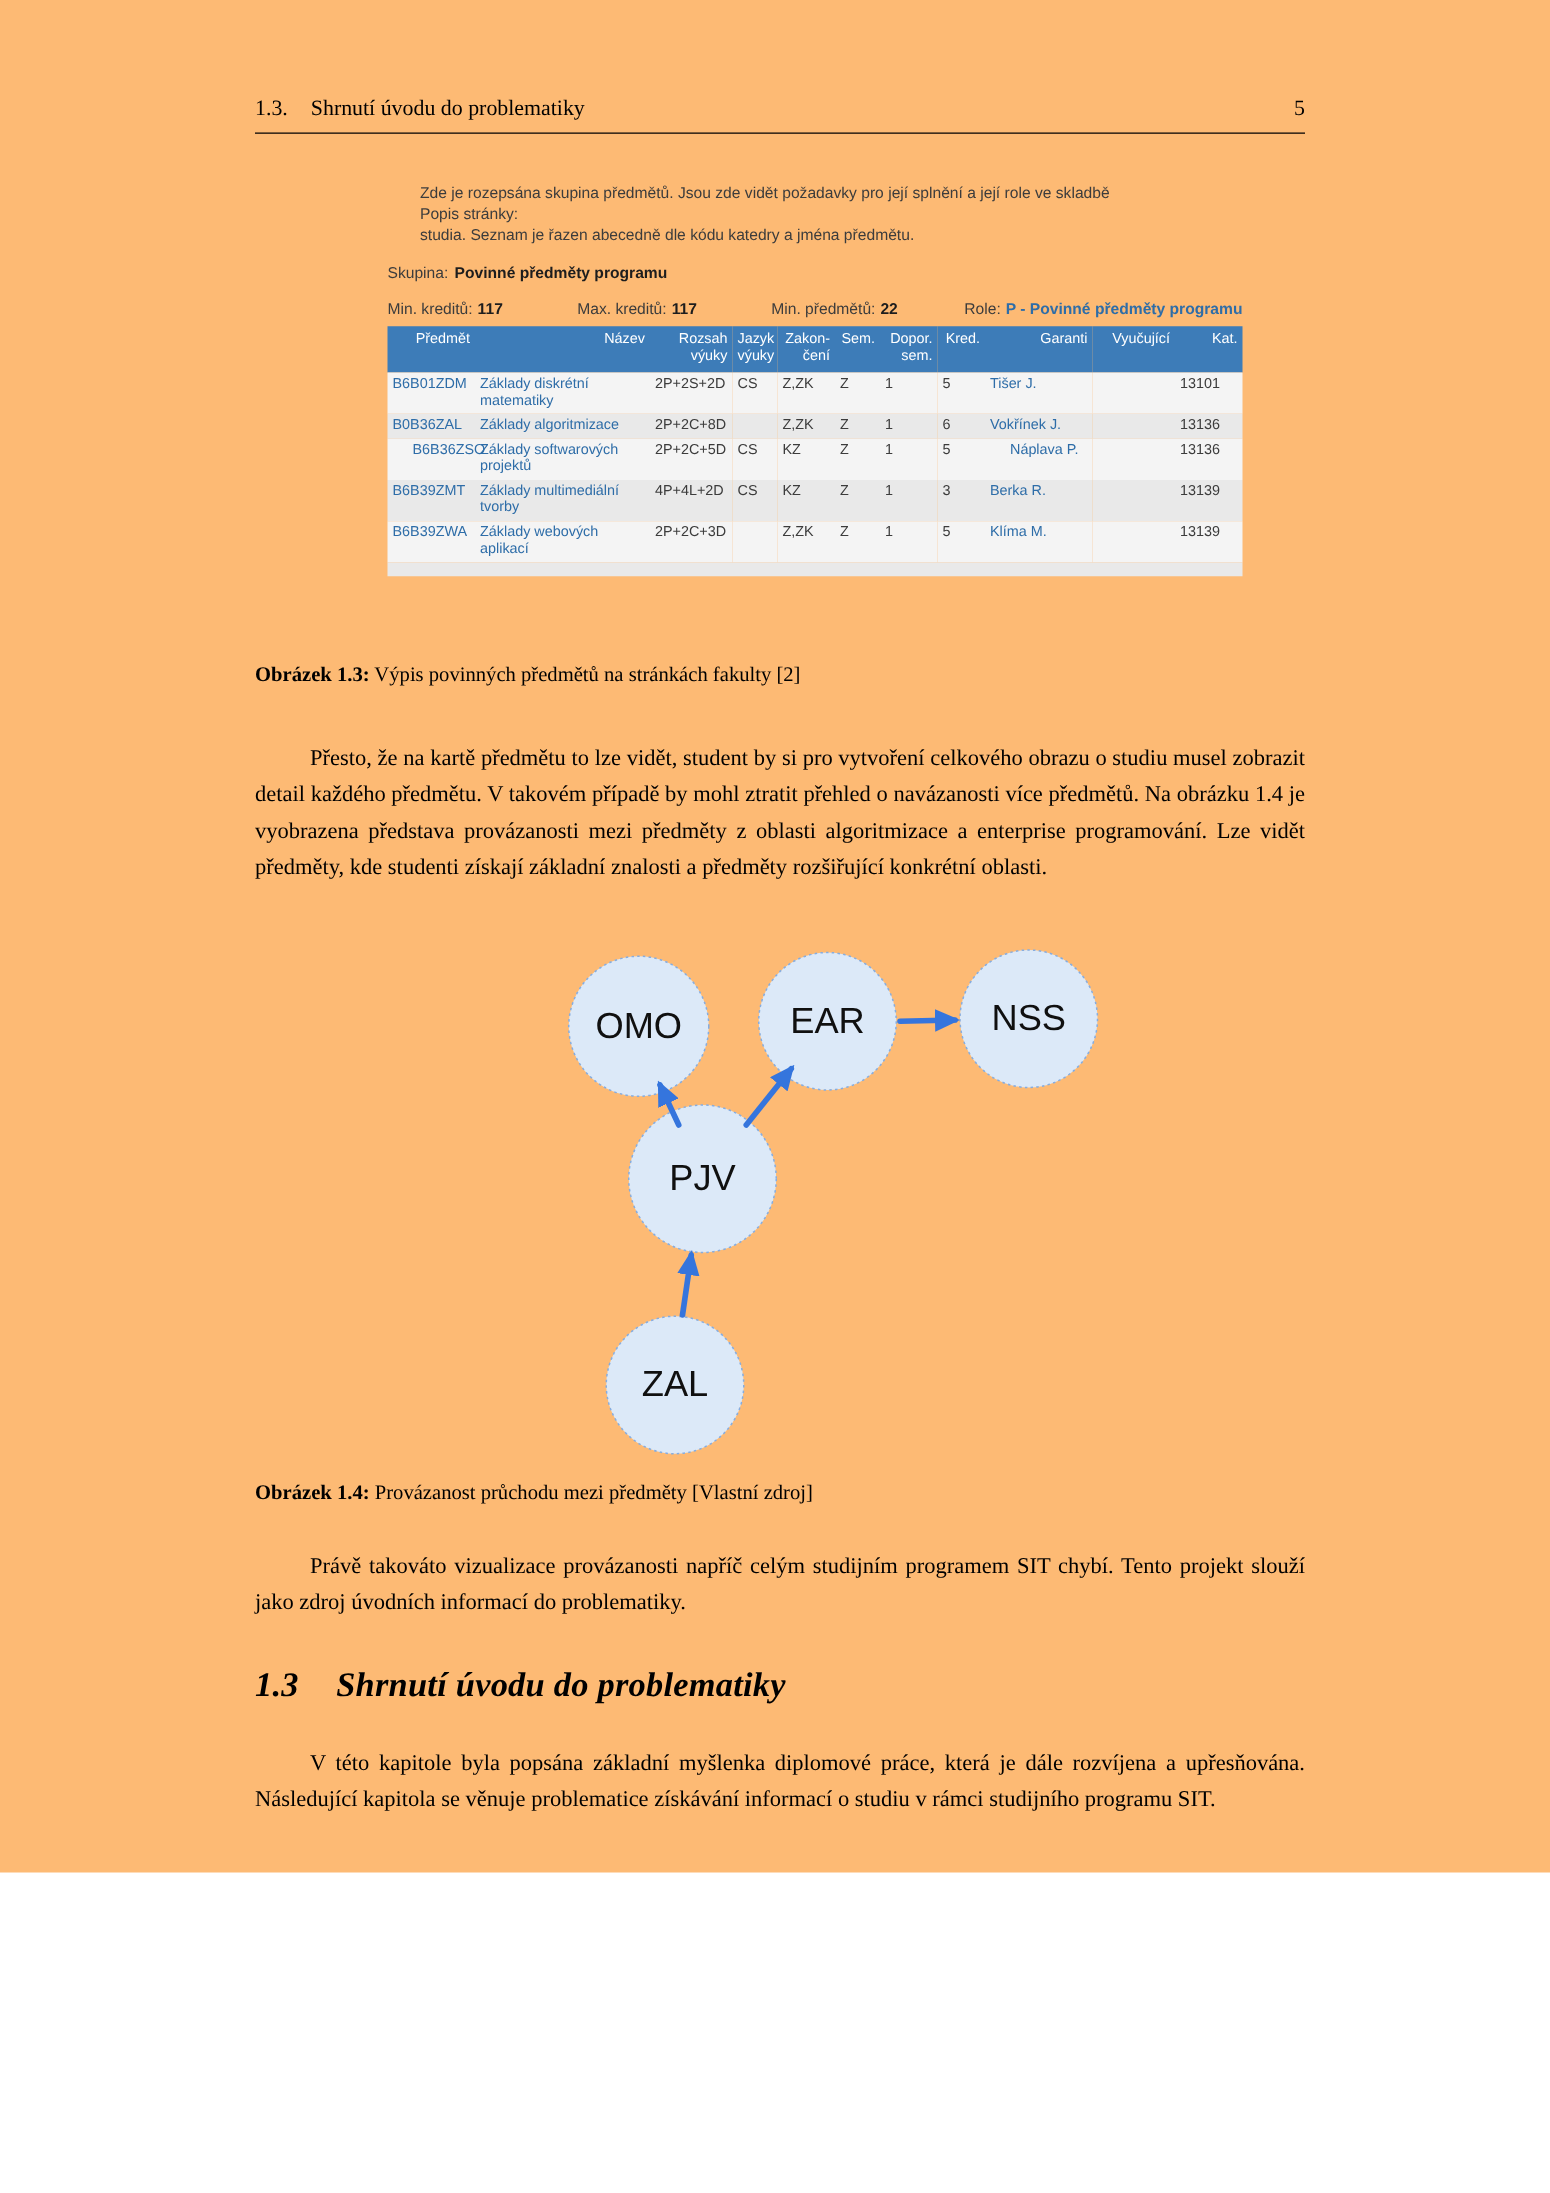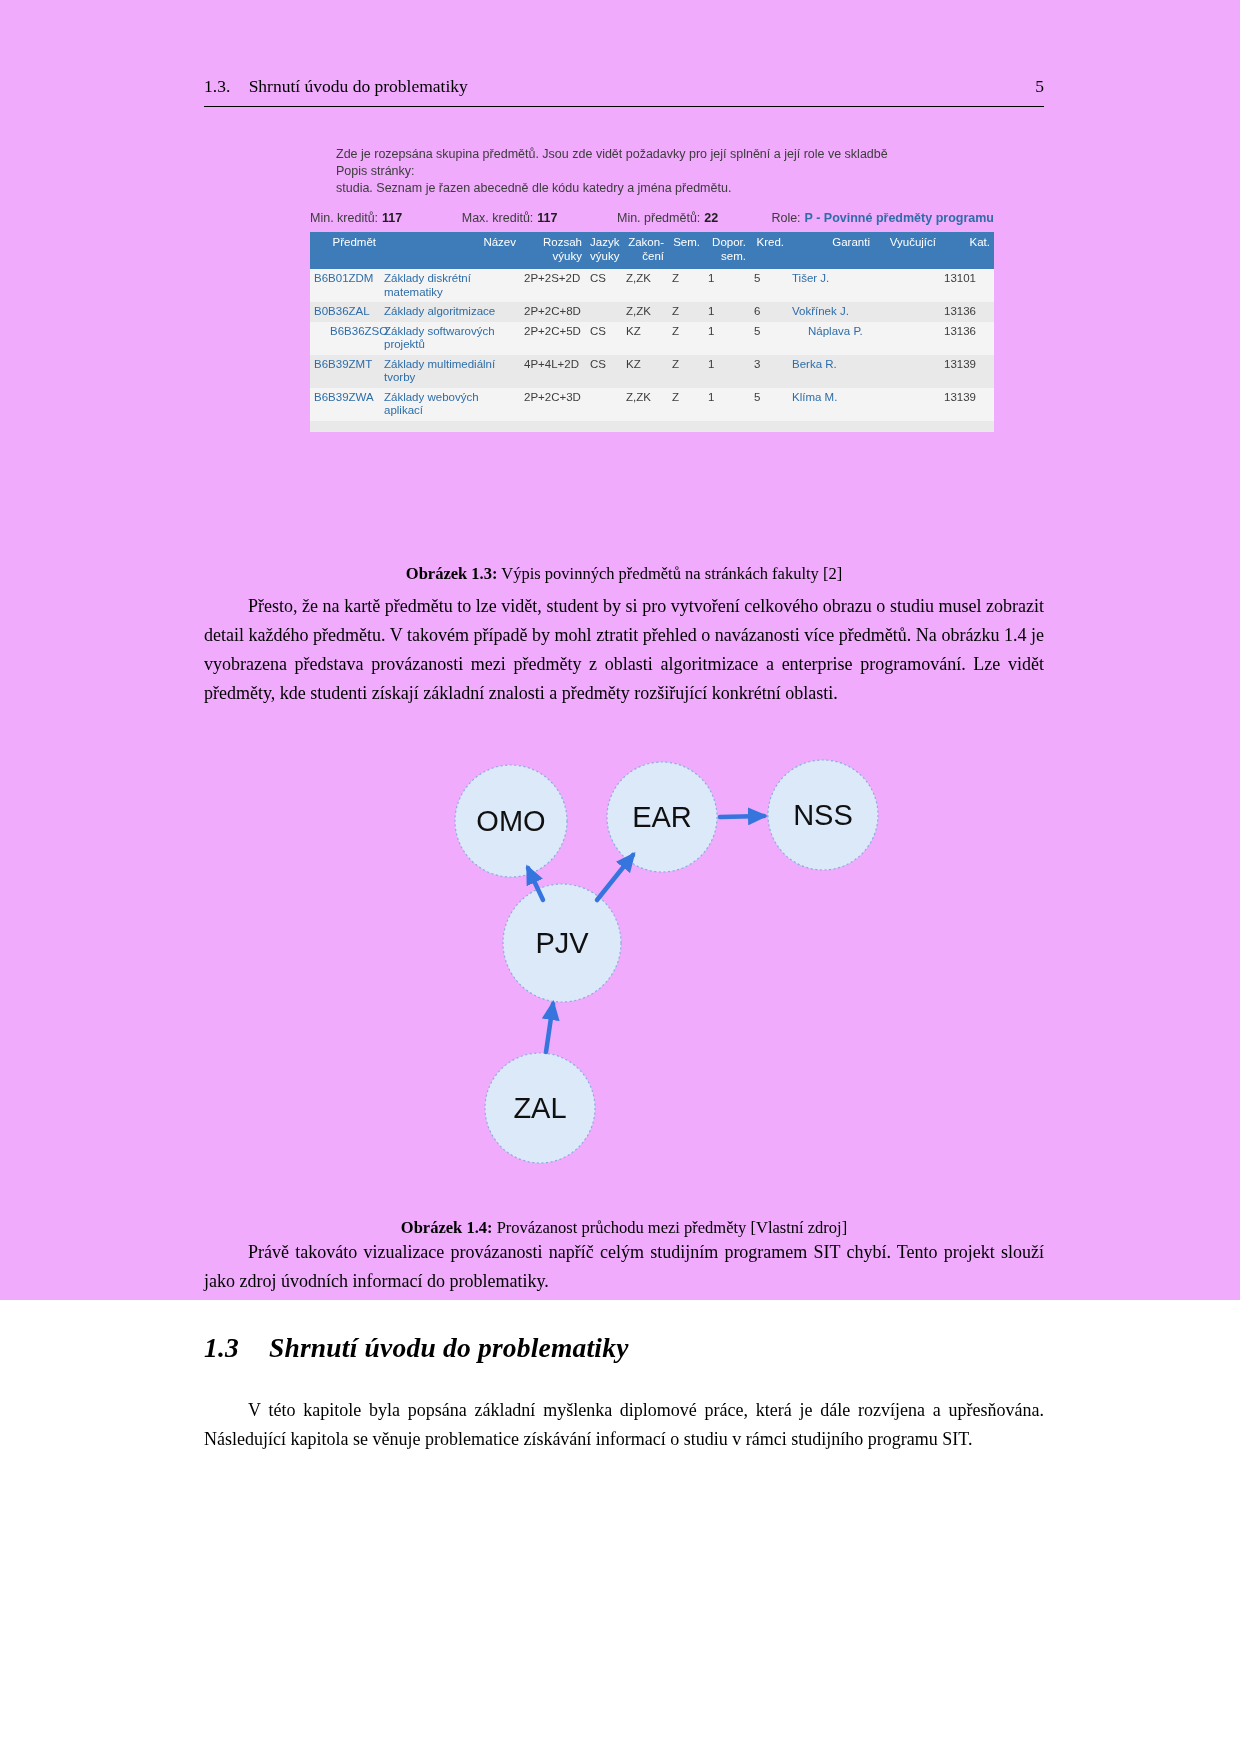--- a/index.html
+++ b/index.html
@@ -1,19 +1,19 @@
 <!DOCTYPE html>
 <html lang="cs"><head>
 <meta charset="utf-8">
 <style>
   html,body{margin:0;padding:0;}
   body{width:1240px;height:1754px;background:#fff;position:relative;
        font-family:"Liberation Serif", serif;color:#000;}
 
-  .page{position:absolute;left:0;top:0;width:1240px;height:1300px;background:#f0abfc;}
+  .page{position:absolute;left:0;top:0;width:1240px;height:1498px;background:#fdba74;}
 
   
   .runhead{position:absolute;left:204px;top:76px;width:840px;display:flex;
            justify-content:space-between;align-items:flex-end;font-size:17.5px;
            padding-bottom:9px;border-bottom:1.8px solid #000;}
   .rh-left span:first-child{margin-right:14px;}
 
   
   .shot{position:absolute;left:310px;top:146px;width:684px;
         font-family:"Liberation Sans", sans-serif;color:#3c3c3c;
@@ -31,22 +31,22 @@
           vertical-align:top;padding:4px 4px 6px;}
   .kos td{vertical-align:top;padding:3px 4px;color:#3c3c3c;}
   .kos tbody tr:nth-child(odd){background:#f4f4f4;}
   .kos tbody tr:nth-child(even){background:#e9e9e9;}
   .kos tbody tr:last-child{background:#f4f4f4;}
   .tbl-footer{width:684px;height:11px;background:#e9e9e9;}
   .a{color:#2e6da8;cursor:pointer;}
   .a-plain{color:#2e6da8;text-decoration:none;padding-left:16px;}
 
   
-  .caption{position:absolute;left:204px;width:840px;text-align:center;
-           font-size:16.5px;margin-top:34px;}
+  .caption{position:absolute;left:204px;width:840px;text-align:left;
+           font-size:16.5px;}
   .cap13{top:530px;}
   .cap14{top:1184px;}
 
   
   .para{position:absolute;left:204px;width:840px;margin:0;text-align:justify;
         text-indent:44px;font-size:18px;line-height:29px;}
   .p1{top:592px;}
   .p2{top:1238px;}
   .p3{top:1396px;}
 
@@ -75,20 +75,23 @@
     <span>5</span>
   </div>
 
   <div class="shot">
     <div class="desc">
       <div>Zde je rozepsána skupina předmětů. Jsou zde vidět požadavky pro její splnění a její role ve skladbě</div>
       <div>Popis stránky:</div>
       <div>studia. Seznam je řazen abecedně dle kódu katedry a jména předmětu.</div>
     </div>
 
+    <div class="skupina">
+      <span>Skupina:</span><b>Povinné předměty programu</b>
+    </div>
 
     <div class="credits">
       <div>
         <span class="lblgap">Min. kreditů:</span><b>117</b>
         <span class="lblgap grp">Max. kreditů:</span><b>117</b>
         <span class="lblgap grp">Min. předmětů:</span><b>22</b>
       </div>
       <div>
         <span class="lblgap">Role:</span><b><span class="a">P - Povinné předměty programu</span></b>
       </div>

